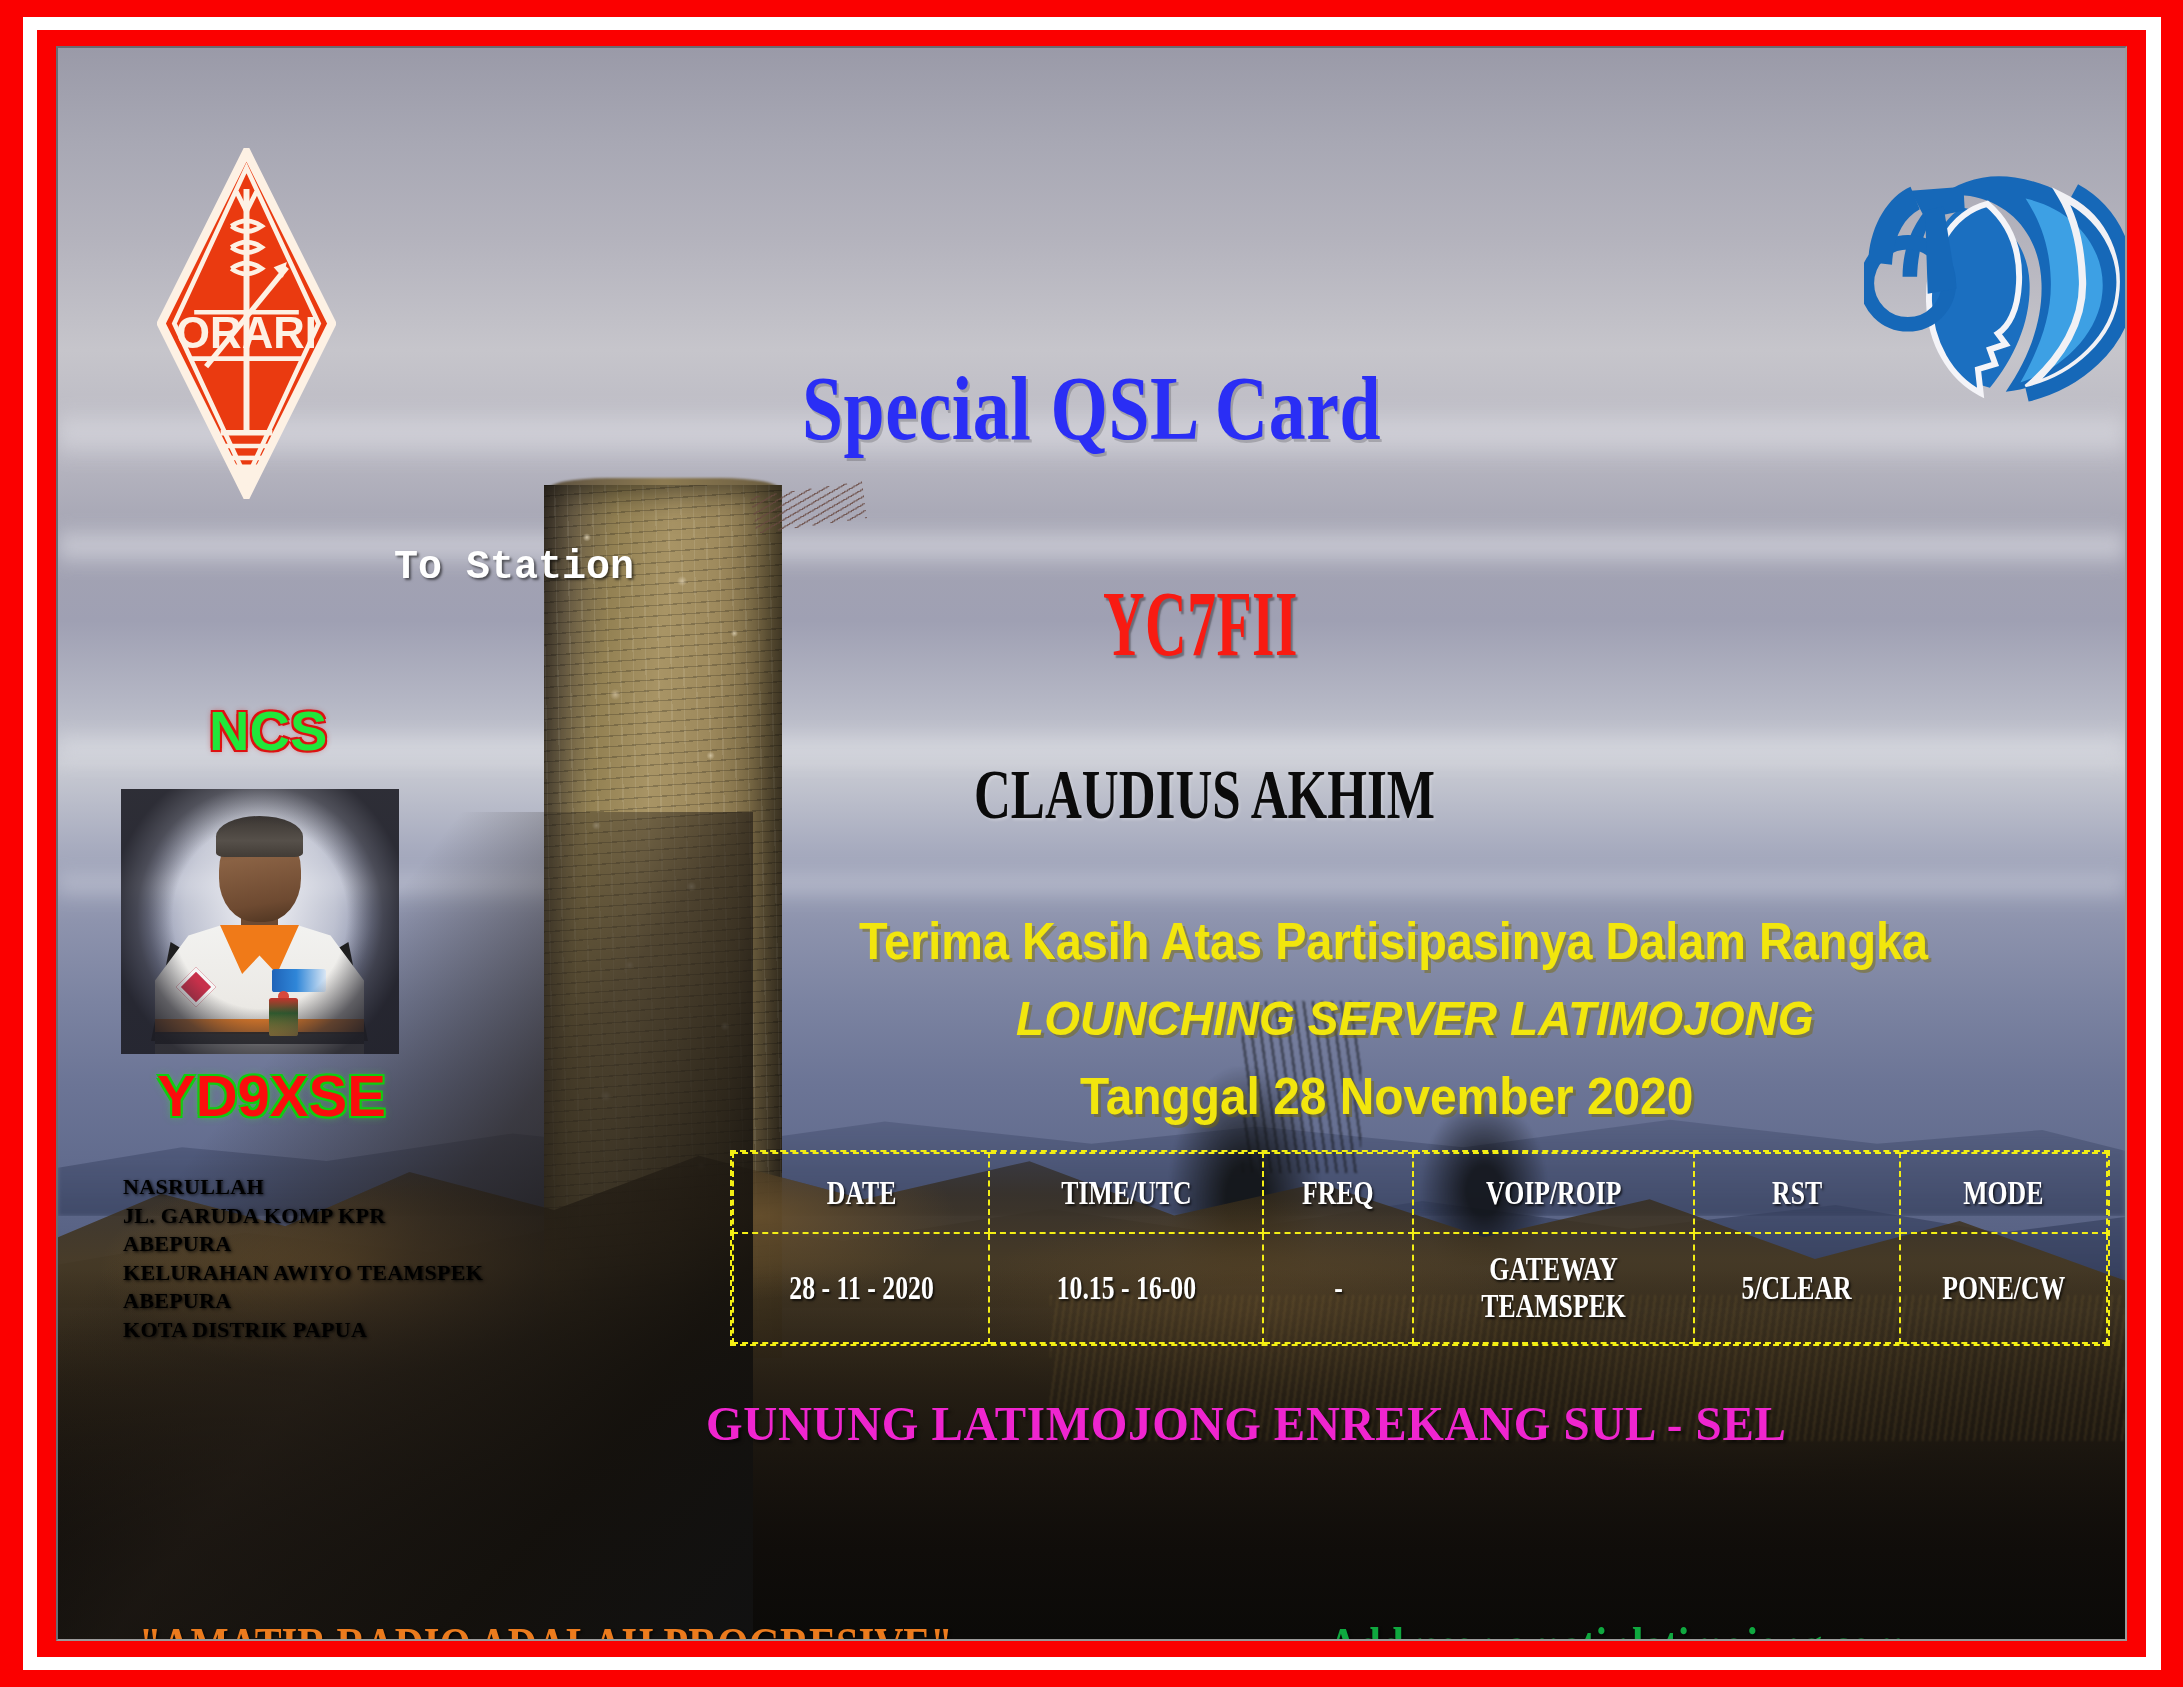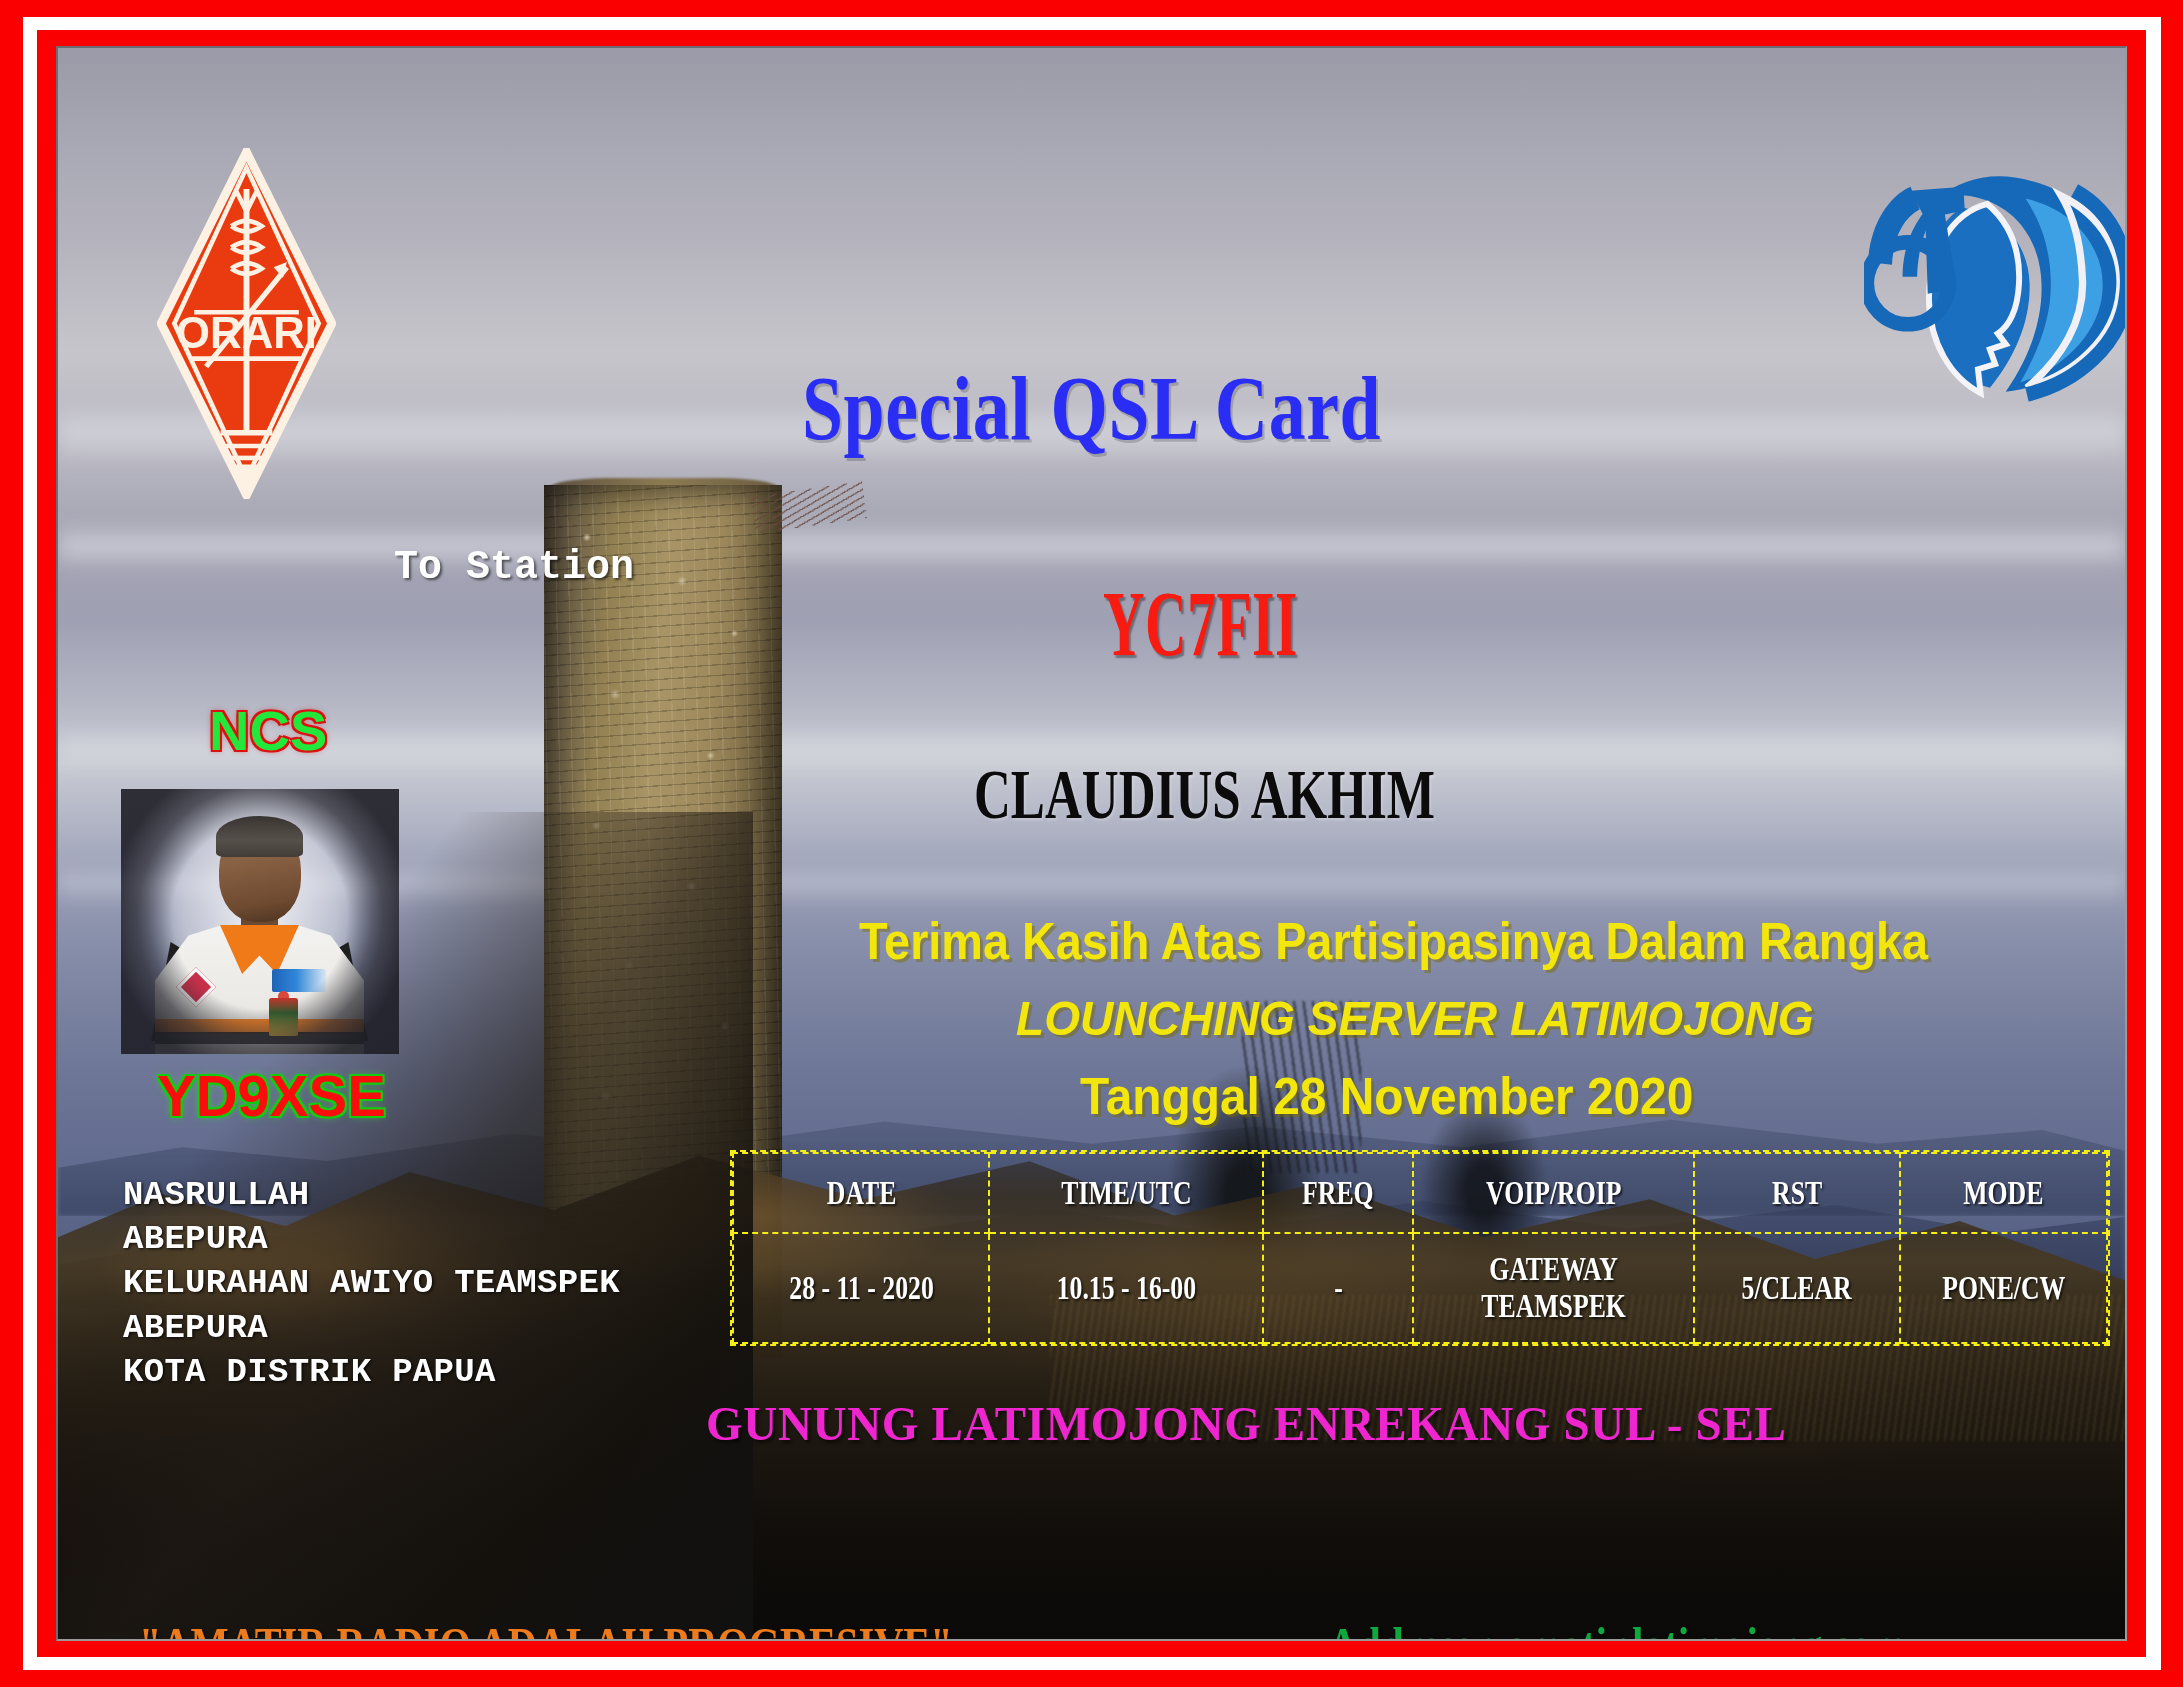--- a/index.html
+++ b/index.html
@@ -176,22 +176,22 @@
   .y3{left:1022px;top:1022px;font-size:52px;transform:scaleX(.92);transform-origin:left top;}
 
   .ncs{left:151px;top:655px;font-size:56px;font-weight:bold;color:#21e83a;
     font-family:"Liberation Sans",sans-serif;
     text-shadow:-2px -2px 0 #d11,2px -2px 0 #d11,-2px 2px 0 #d11,2px 2px 0 #d11,0 0 6.6px rgba(200,20,20,.8);}
   .yd9{left:99px;top:1019px;font-size:58px;font-weight:bold;color:#fb0d0d;
     font-family:"Liberation Sans",sans-serif;
     text-shadow:-2px -2px 0 #1c1,2px -2px 0 #1c1,-2px 2px 0 #1c1,2px 2px 0 #1c1,0 0 8px rgba(60,220,60,.7);}
 
   .addrblock{position:absolute;left:65px;top:1125px;}
-  .addrblock div{font-family:Liberation Mono, monospace;font-weight:bold;font-size:34px;
-    color:#ffffff;line-height:1.30;letter-spacing:0.3px;
+  .addrblock div{font-family:Liberation Serif, serif;font-weight:bold;font-size:22px;
+    color:#000000;line-height:1.30;letter-spacing:0.3px;
     text-shadow:1.3px 1.3px 3.3px rgba(0,0,0,.85);}
 
   
   .qtable{position:absolute;left:672px;top:1102px;width:1376px;height:192px;
     border:2.6px dashed #f3ee14;border-collapse:collapse;}
   .qtable table{width:100%;height:100%;border-collapse:collapse;table-layout:fixed;}
   .qtable td,.qtable th{border:2px dashed #f3ee14;color:#fff;text-align:center;
     font-family:"Liberation Serif",serif;font-weight:bold;padding:0 2.6px;}
   .qtable th{font-size:33px;height:78px;}
   .qtable td{font-size:33px;}
@@ -306,20 +306,21 @@
 
     <div class="t ylabel y1">Terima Kasih Atas Partisipasinya Dalam Rangka</div>
     <div class="t ylabel y2">LOUNCHING SERVER LATIMOJONG</div>
     <div class="t ylabel y3">Tanggal  28  November  2020</div>
 
     <div class="t ncs">NCS</div>
     <div class="t yd9">YD9XSE</div>
 
     <div class="addrblock">
       <div>NASRULLAH</div>
+      <div>JL. GARUDA KOMP KPR</div>
       <div>ABEPURA</div>
       <div>KELURAHAN AWIYO TEAMSPEK</div>
       <div>ABEPURA</div>
       <div>KOTA DISTRIK PAPUA</div>
     </div>
 
     <div class="qtable">
       <table>
         <thead>
           <tr>

